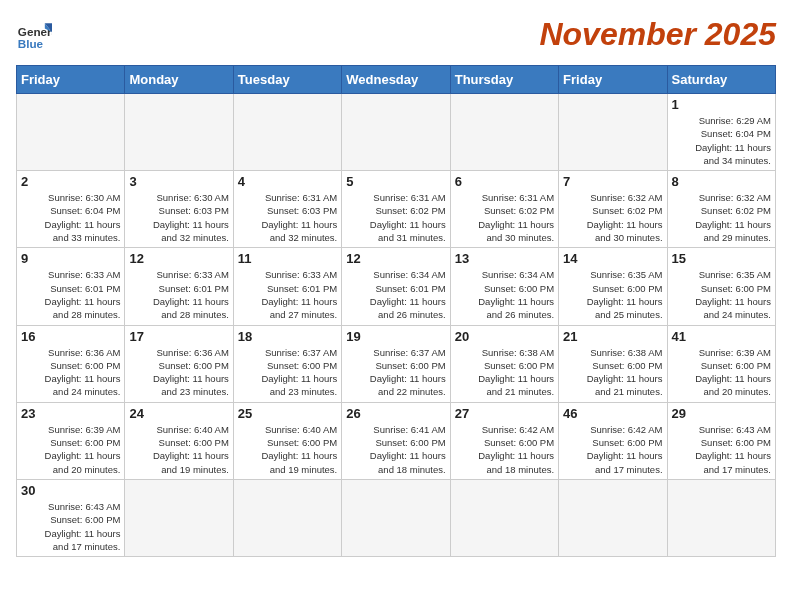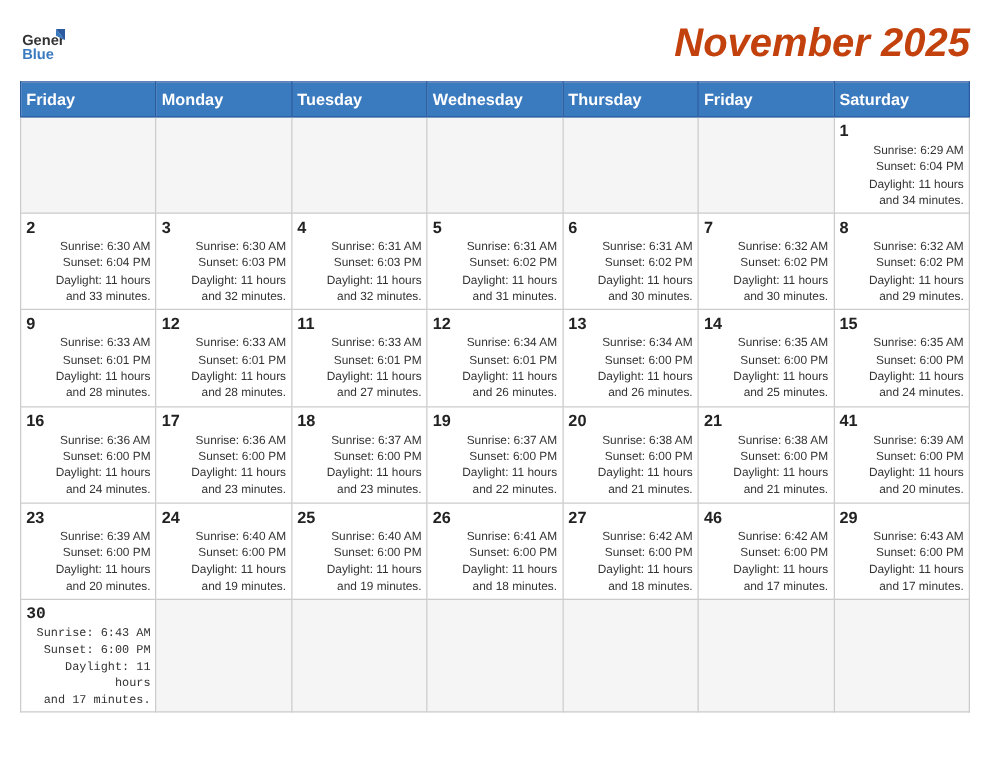--- a/index.html
+++ b/index.html
@@ -73,21 +73,20 @@
       margin-bottom: 2px;
     }
     .day-info {
       font-size: 9.5px;
       color: #333;
       line-height: 1.4;
       text-align: right;
     }
     .last-row td {
       min-height: 60px;
-      font-family: Liberation Mono, monospace;
     }
   </style>
 </head>
 <body>
 
 <div class="header-area">
   <div class="logo">
     <svg class="logo-icon" viewBox="0 0 40 40">
       <text x="2" y="22" font-size="13" font-family="Arial" font-weight="bold" fill="#333">General</text>
       <text x="2" y="35" font-size="13" font-family="Arial" font-weight="bold" fill="#3a7abf">Blue</text>

